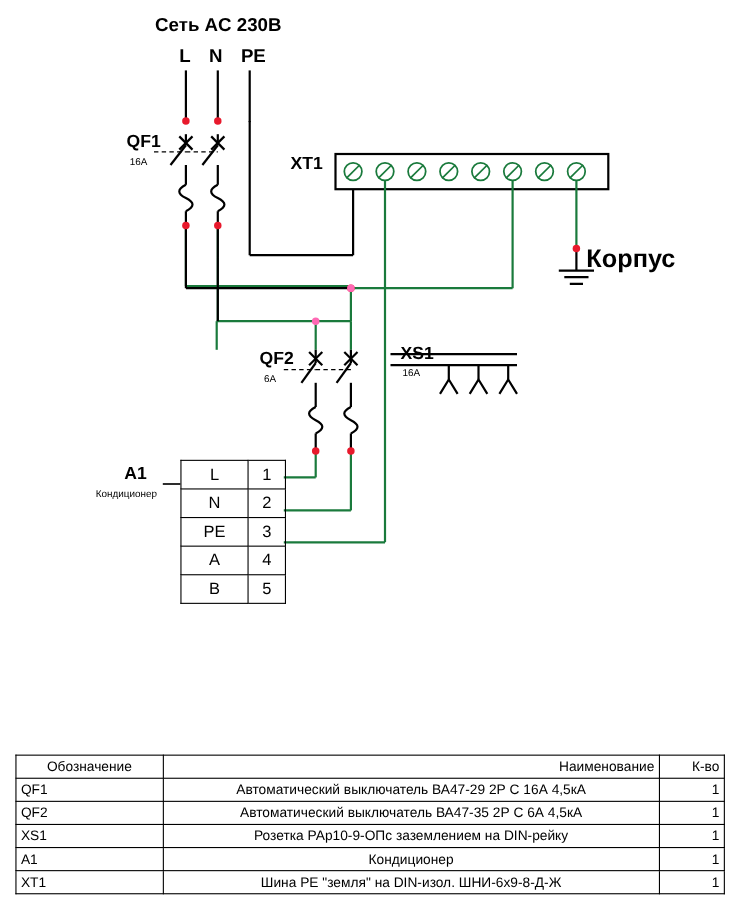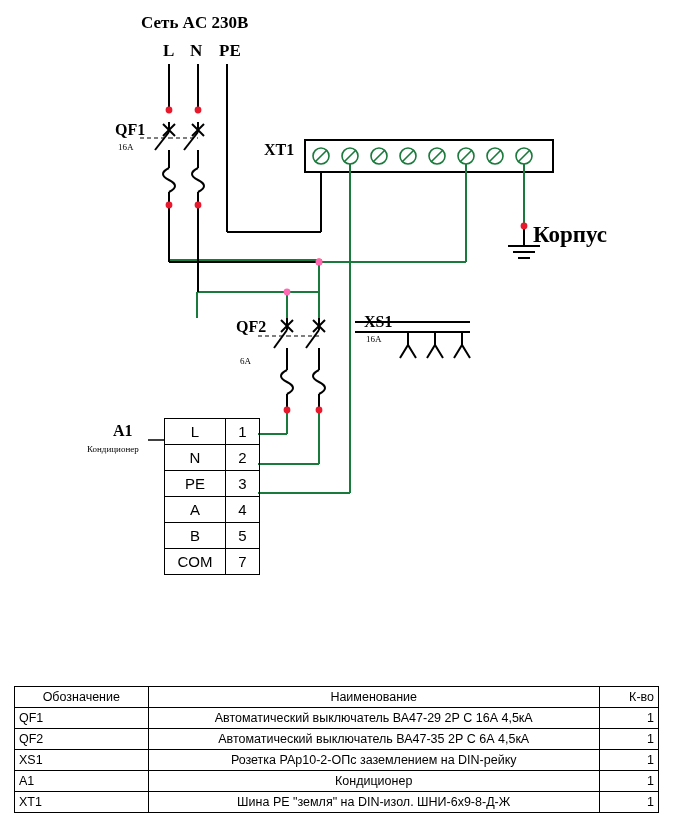--- a/index.html
+++ b/index.html
@@ -18,34 +18,34 @@
   #schematic {
     position: absolute;
     left: 0;
     top: 0;
     width: 673px;
     height: 680px;
   }
   .lbl {
     position: absolute;
     white-space: nowrap;
-    font-family: Liberation Serif, serif;
+    font-family: Liberation Sans, sans-serif;
     color: #000000;
   }
   
   .t-net   { left: 141px; top: 13px;  font-size: 17px; font-weight: bold; }
   .t-L     { left: 163px; top: 41px;  font-size: 17px; font-weight: bold; }
   .t-N     { left: 190px; top: 41px;  font-size: 17px; font-weight: bold; }
   .t-PE    { left: 219px; top: 41px;  font-size: 17px; font-weight: bold; }
   .t-qf1   { left: 115px; top: 121px; font-size: 16px; font-weight: bold; }
   .t-qf1a  { left: 118px; top: 142px; font-size: 9px; }
   .t-xt1   { left: 264px; top: 141px; font-size: 16px; font-weight: bold; }
   .t-korp  { left: 533px; top: 222px; font-size: 23px; font-weight: bold; }
   .t-qf2   { left: 236px; top: 318px; font-size: 16px; font-weight: bold; }
-  .t-qf2a  { left: 240px; top: 356px; font-size: 9px; }
+  .t-qf2a  { left: 240px; top: 339px; font-size: 9px; }
   .t-xs1   { left: 364px; top: 313px; font-size: 16px; font-weight: bold; }
   .t-xs1a  { left: 366px; top: 334px; font-size: 9px; }
   .t-a1    { left: 113px; top: 422px; font-size: 16px; font-weight: bold; }
   .t-a1sub { left: 87px;  top: 444px; font-size: 9px; }
 
   
   #a1-table {
     position: absolute;
     left: 164px;
     top: 418px;
@@ -81,21 +81,21 @@
     font-family: "Liberation Sans", sans-serif;
     font-weight: normal;
     height: 20px;
     padding: 0 4px;
   }
   #bom .c-desig { width: 127px; text-align: left; }
   #bom .c-name  { width: 460px; text-align: center; }
   #bom .c-qty   { width: 52px;  text-align: right; }
   #bom thead td { text-align: center; }
   #bom thead .c-desig { text-align: center; }
-  #bom thead .c-name  { text-align: center; }
+  #bom thead .c-name  { text-align: right; }
 </style>
 </head>
 <body>
 
 <svg id="schematic" viewBox="0 0 673 680">
   <g stroke="#000" stroke-width="2" fill="none" stroke-linecap="square">
 
     <line x1="169" y1="65" x2="169" y2="110"></line>
     <line x1="198" y1="65" x2="198" y2="110"></line>
     <line x1="227" y1="65" x2="227" y2="110"></line>
@@ -284,24 +284,20 @@
         <td class="num">3</td>
       </tr>
       <tr>
         <td class="name">A</td>
         <td class="num">4</td>
       </tr>
       <tr>
         <td class="name">B</td>
         <td class="num">5</td>
       </tr>
-      <tr>
-        <td class="name">COM</td>
-        <td class="num">7</td>
-      </tr>
     </tbody>
 </table>
 
 <table id="bom">
   <thead>
     <tr>
       <td class="c-desig">Обозначение</td>
       <td class="c-name">Наименование</td>
       <td class="c-qty">К-во</td>
     </tr>
@@ -312,21 +308,21 @@
         <td class="c-name">Автоматический выключатель ВА47-29 2Р С 16А 4,5кА</td>
         <td class="c-qty">1</td>
       </tr>
       <tr>
         <td class="c-desig">QF2</td>
         <td class="c-name">Автоматический выключатель ВА47-35 2Р С 6А 4,5кА</td>
         <td class="c-qty">1</td>
       </tr>
       <tr>
         <td class="c-desig">XS1</td>
-        <td class="c-name">Розетка РАр10-2-ОПс заземлением на DIN-рейку</td>
+        <td class="c-name">Розетка РАр10-9-ОПс заземлением на DIN-рейку</td>
         <td class="c-qty">1</td>
       </tr>
       <tr>
         <td class="c-desig">A1</td>
         <td class="c-name">Кондиционер</td>
         <td class="c-qty">1</td>
       </tr>
       <tr>
         <td class="c-desig">XT1</td>
         <td class="c-name">Шина PE "земля" на DIN-изол. ШНИ-6х9-8-Д-Ж</td>

